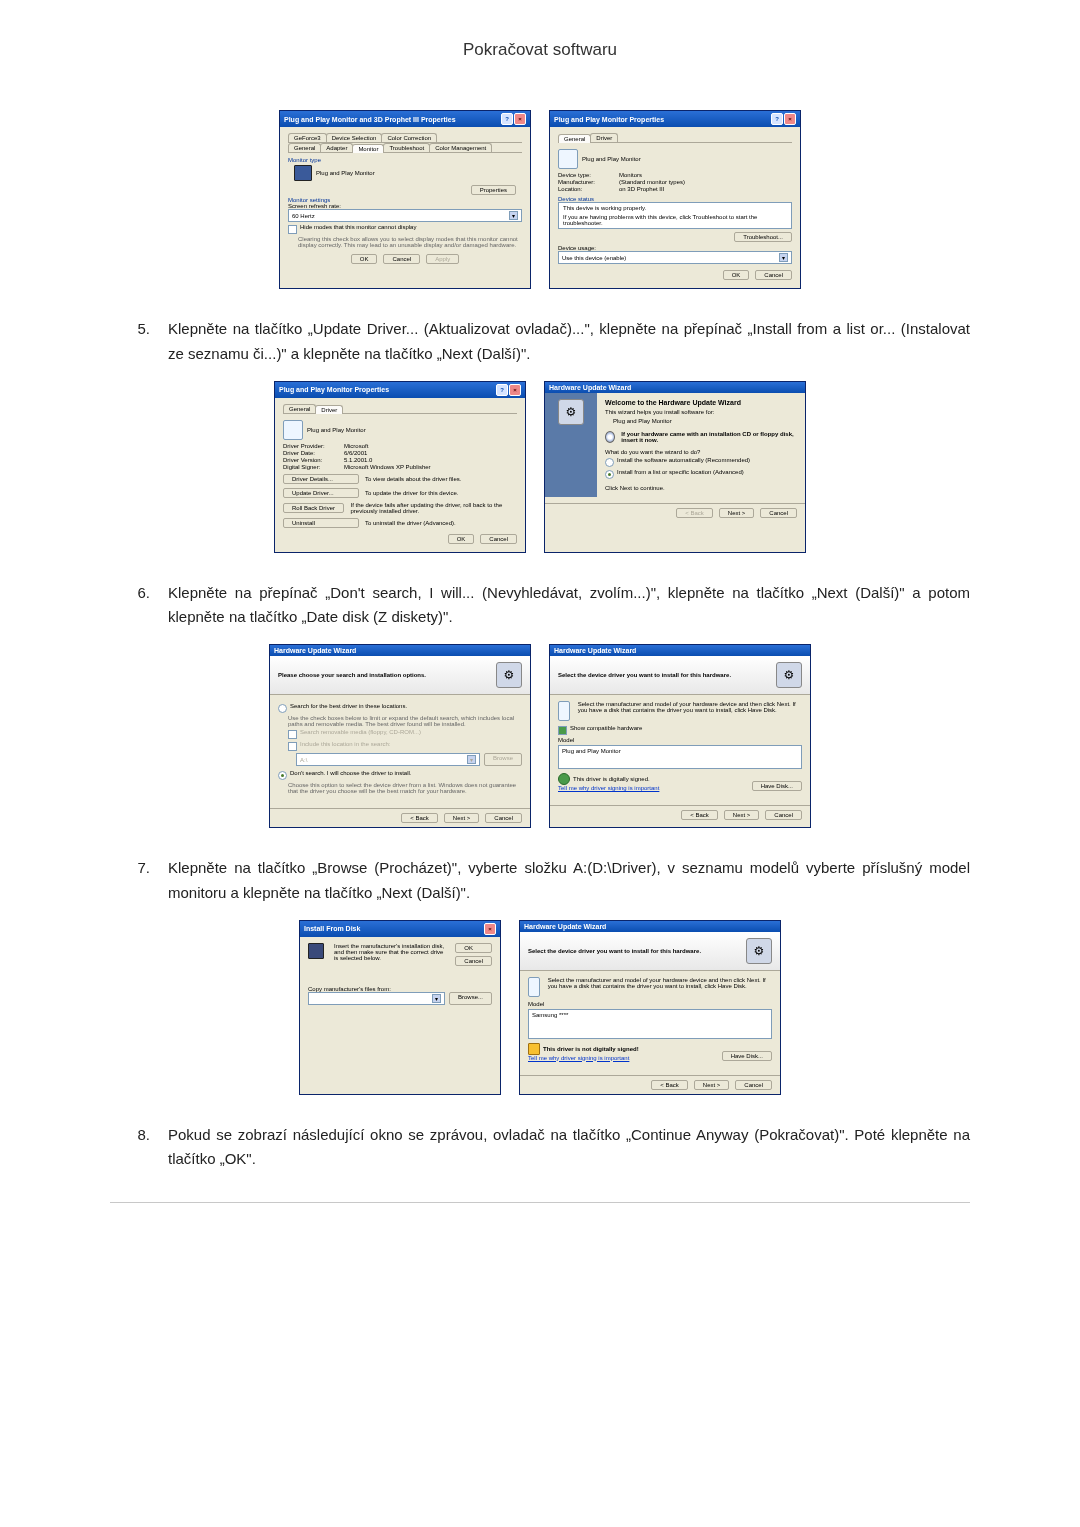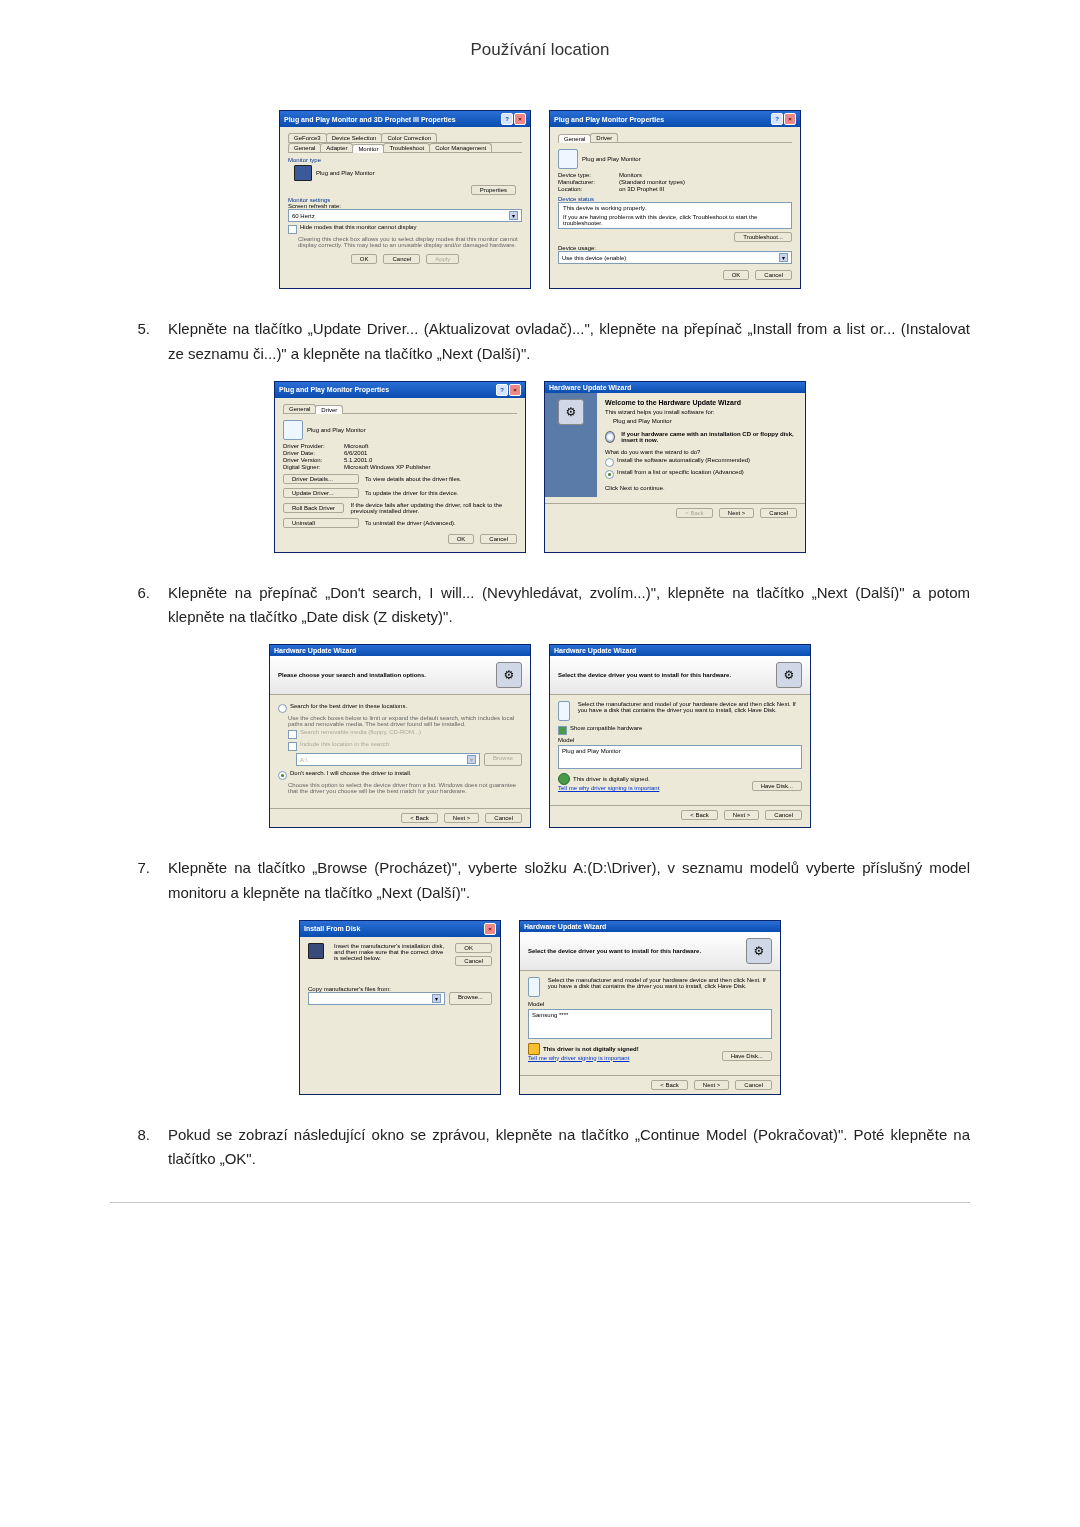--- a/index.html
+++ b/index.html
@@ -244,21 +244,21 @@
     display: inline-block;
     vertical-align: middle;
     margin-right: 4px;
     border-radius: 1px;
   }
 </style>
 </head>
 <body>
 
 <div class="page">
-  <div class="page-title">Používání location</div>
+  <div class="page-title">Pokračovat softwaru</div>
 
   <div class="img-row">
 
     <div class="dlg">
       <div class="titlebar">
         <span>Plug and Play Monitor and 3D Prophet III Properties</span>
         <span class="btns">
           <span class="tb">?</span>
           <span class="tb close">×</span>
         </span>
@@ -589,17 +589,17 @@
       <div class="btn-row right" style="padding:4px 8px;border-top:1px solid #aca899">
         <span class="btn">&lt; Back</span>
         <span class="btn">Next &gt;</span>
         <span class="btn">Cancel</span>
       </div>
     </div>
   </div>
 
   <div class="step">
     <div class="step-num">8.</div>
-    <div class="step-text">Pokud se zobrazí následující okno se zprávou, klepněte na tlačítko „Continue Model (Pokračovat)". Poté klepněte na tlačítko „OK".</div>
+    <div class="step-text">Pokud se zobrazí následující okno se zprávou, ovladač na tlačítko „Continue Anyway (Pokračovat)". Poté klepněte na tlačítko „OK".</div>
   </div>
 
   <hr class="hr">
 </div>
 
 </body></html>

